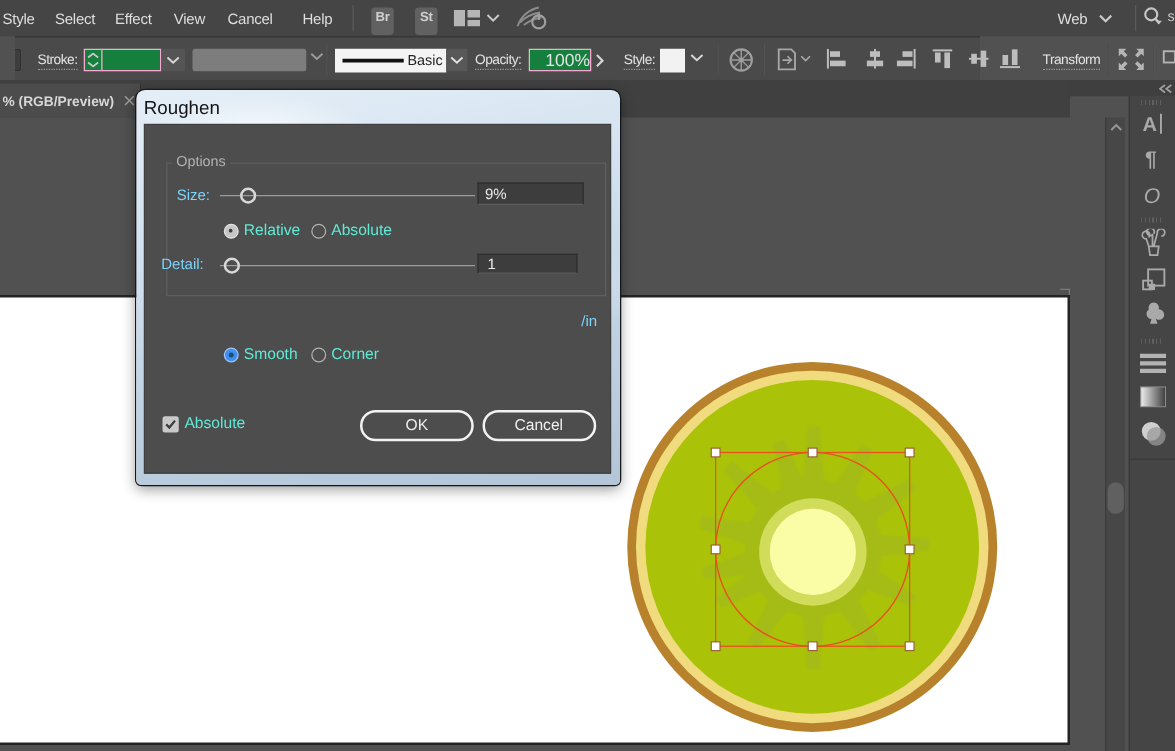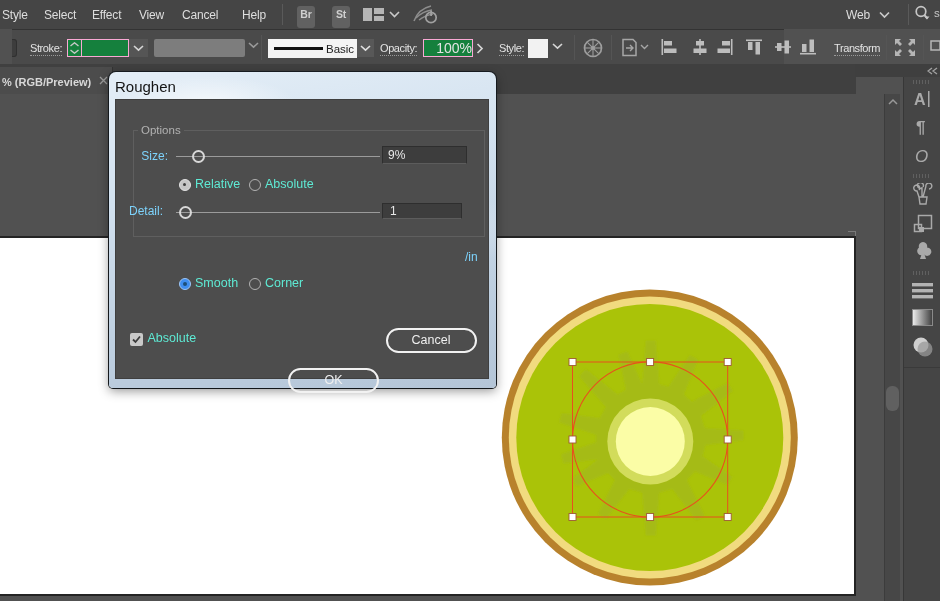--- a/index.html
+++ b/index.html
@@ -319,18 +319,18 @@
         </div>
     <span class="rlbl" style="left:80px;top:177px;">Smooth</span>
     <div class="radio" style="left:133.5px;top:178.5px;border:1.5px solid #b2b2b2;"></div>
     <span class="rlbl" style="left:150px;top:177px;">Corner</span>
     <div class="abs" style="left:14.5px;top:233.5px;width:13px;height:13px;background:#c9c9c9;border-radius:2px;">
       <svg style="position:absolute;left:1px;top:1px" width="11" height="11">
             <path d="M2,5.5 L4.5,8 L9,2.5" fill="none" stroke="#3c3c3c" stroke-width="1.8"></path>
           </svg>
     </div>
     <span class="rlbl" style="left:32.5px;top:232px;">Absolute</span>
-    <div class="btn" style="left:173px;top:229px;border-width:2.5px;margin-top:40px;">OK</div>
+    <div class="btn" style="left:173px;top:229px;border-width:2.5px;">OK</div>
     <div class="btn" style="left:270.5px;top:229px;">Cancel</div>
   </div>
 </div>
 
 </div>
 
 </body></html>

